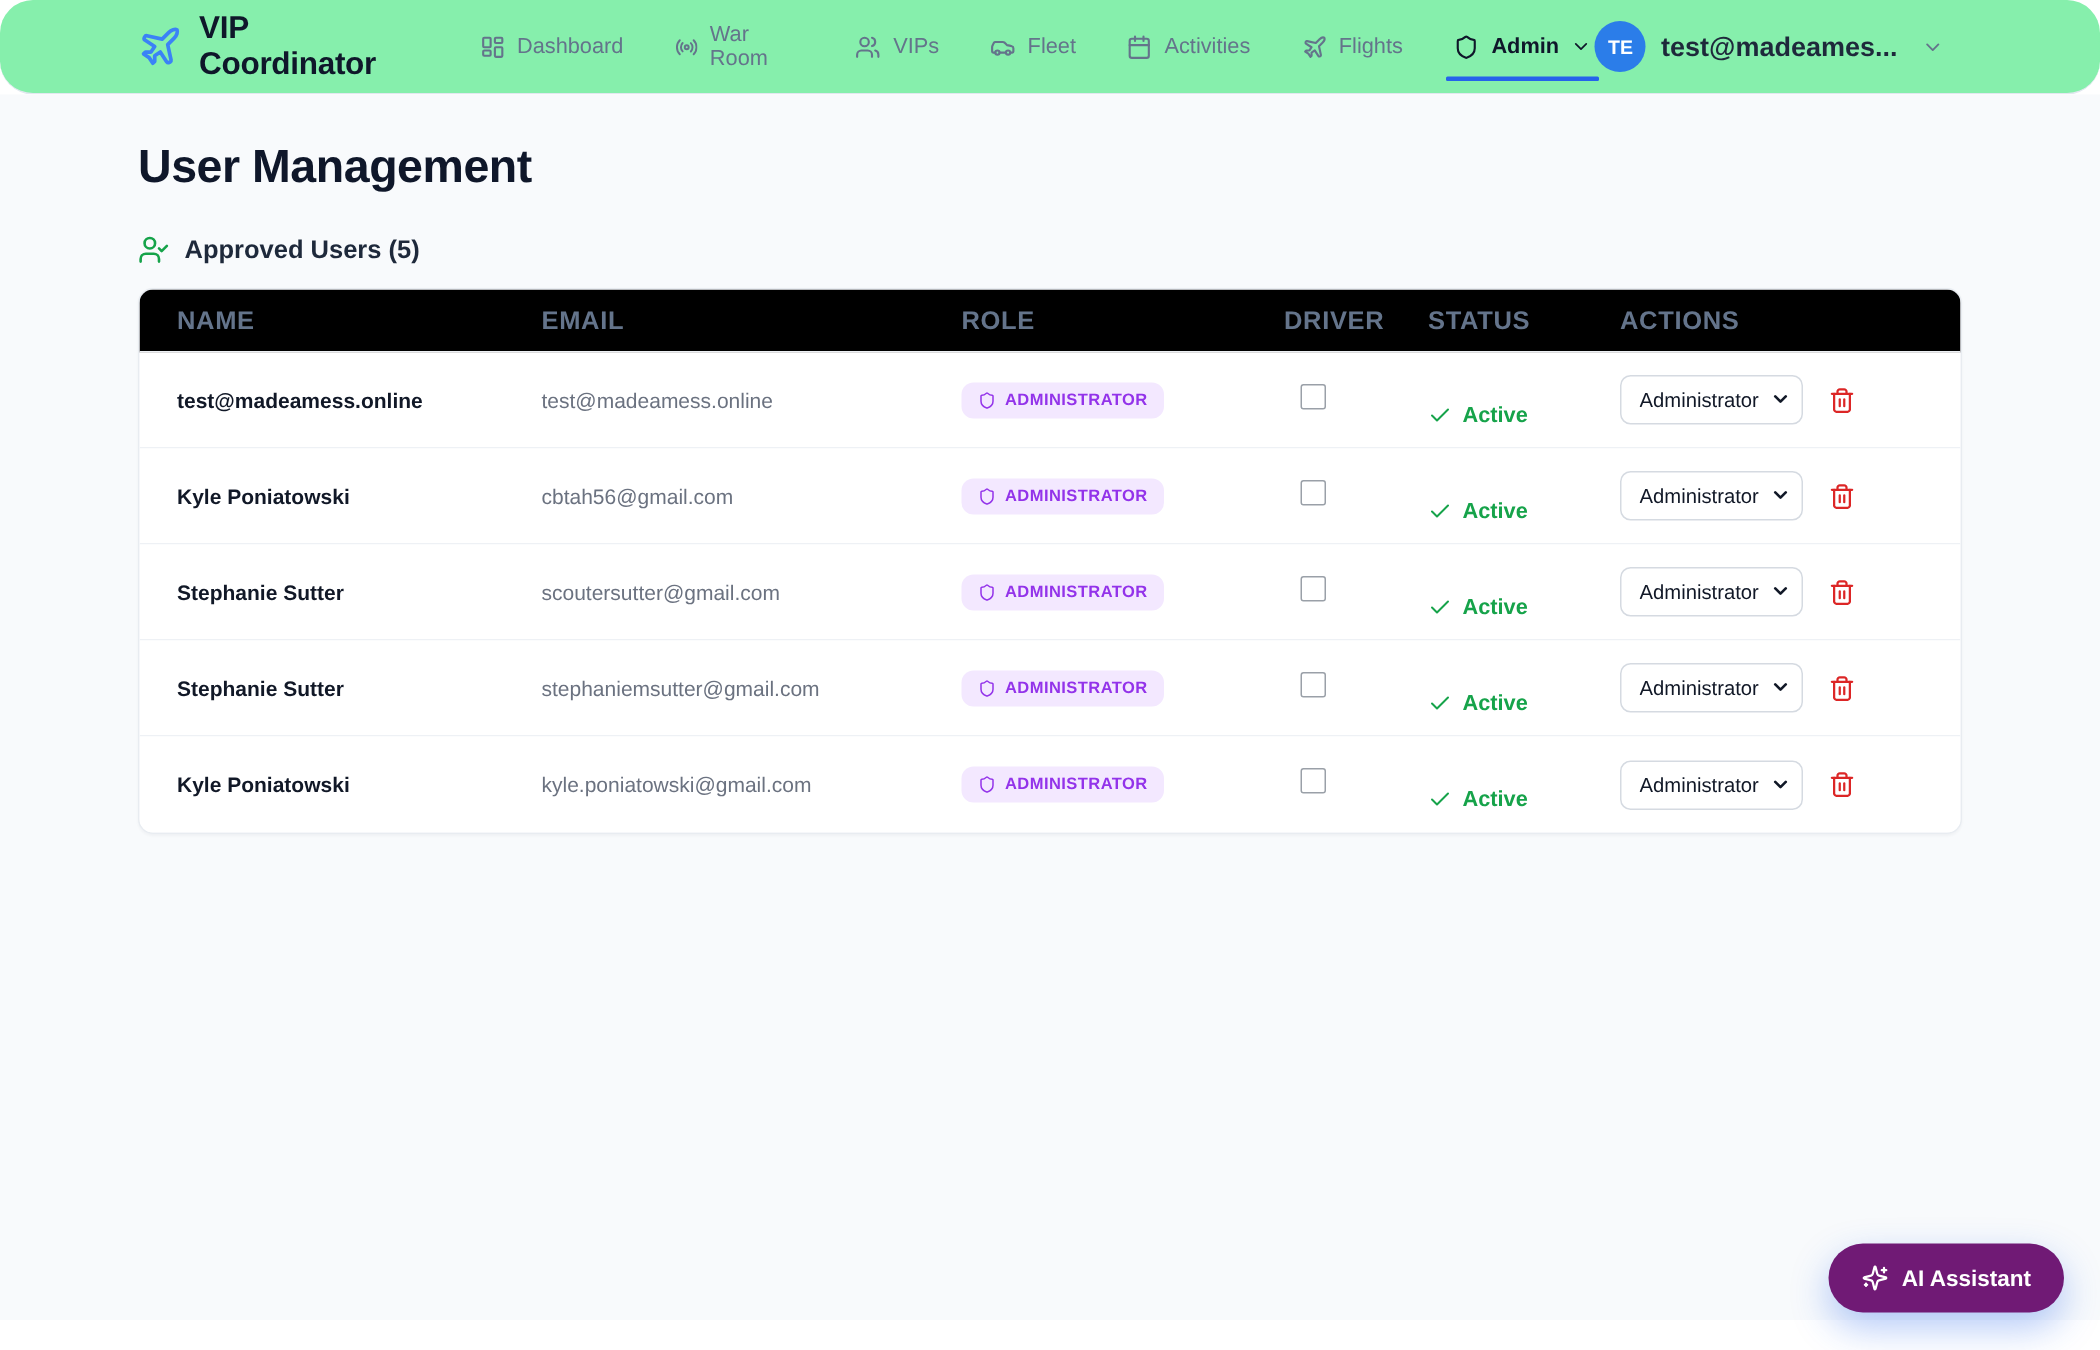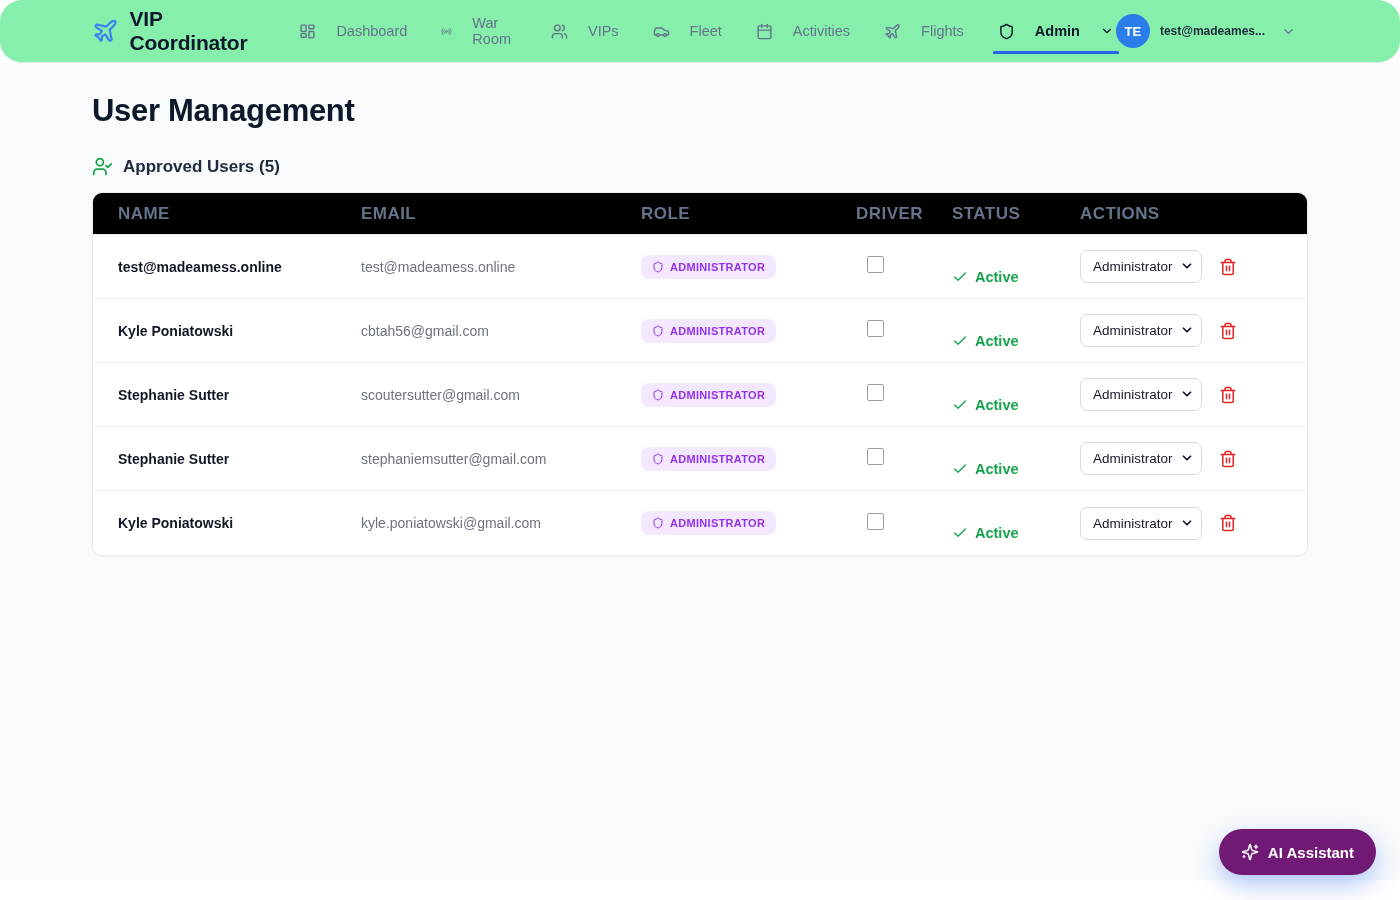--- a/index.html
+++ b/index.html
@@ -14,35 +14,35 @@
   
   .topbar {
     height:63px; background:#86efac; border-bottom:1px solid #e2e8f0;
     display:flex; align-items:center; padding:0 104px 0 92px;border-radius:22px;
   }
   .brand { display:flex; align-items:center; gap:11px; }
   .brand-icon { color:#3b82f6; }
   .brand-name { font-size:21px; font-weight:800; color:#0f172a; letter-spacing:-0.2px; }
   .main-nav { display:flex; align-items:center; gap:30px; margin-left:30px; margin-right:auto; }
   .nav-item {
-    display:flex; align-items:center; gap:20px; color:#64748b;
+    display:flex; align-items:center; gap:8px; color:#64748b;
     font-size:14.5px; font-weight:500; cursor:pointer; text-decoration:none; position:relative;
     padding:6px 2px;
   }
   .nav-item.active { color:#0f172a; font-weight:600; }
   .nav-item.active::after {
     content:""; position:absolute; left:-3px; right:-3px; bottom:-8px; height:3px;
     background:#2563eb; border-radius:1px;
   }
   .user-menu { display:flex; align-items:center; gap:10px; cursor:pointer; }
   .avatar {
     width:34px; height:34px; border-radius:50%; background:#2b7de9; color:#fff;
     display:flex; align-items:center; justify-content:center; font-size:13px; font-weight:700;
   }
-  .user-label { font-size:12px; font-weight:700; color:#1e293b; }
+  .user-label { font-size:18px; font-weight:700; color:#1e293b; }
   .user-chevron { color:#64748b; margin-left:6px; }
 
   
   .content { height:817px; background:#f8fafc; padding:30px 92px 0; }
   .page-title { font-size:31px; font-weight:700; color:#0f172a; letter-spacing:-0.3px; }
   .section-header { display:flex; align-items:center; gap:10px; margin-top:27px; }
   .section-icon { color:#16a34a; }
   .section-title { font-size:17px; font-weight:600; color:#1e293b; }
 
   

